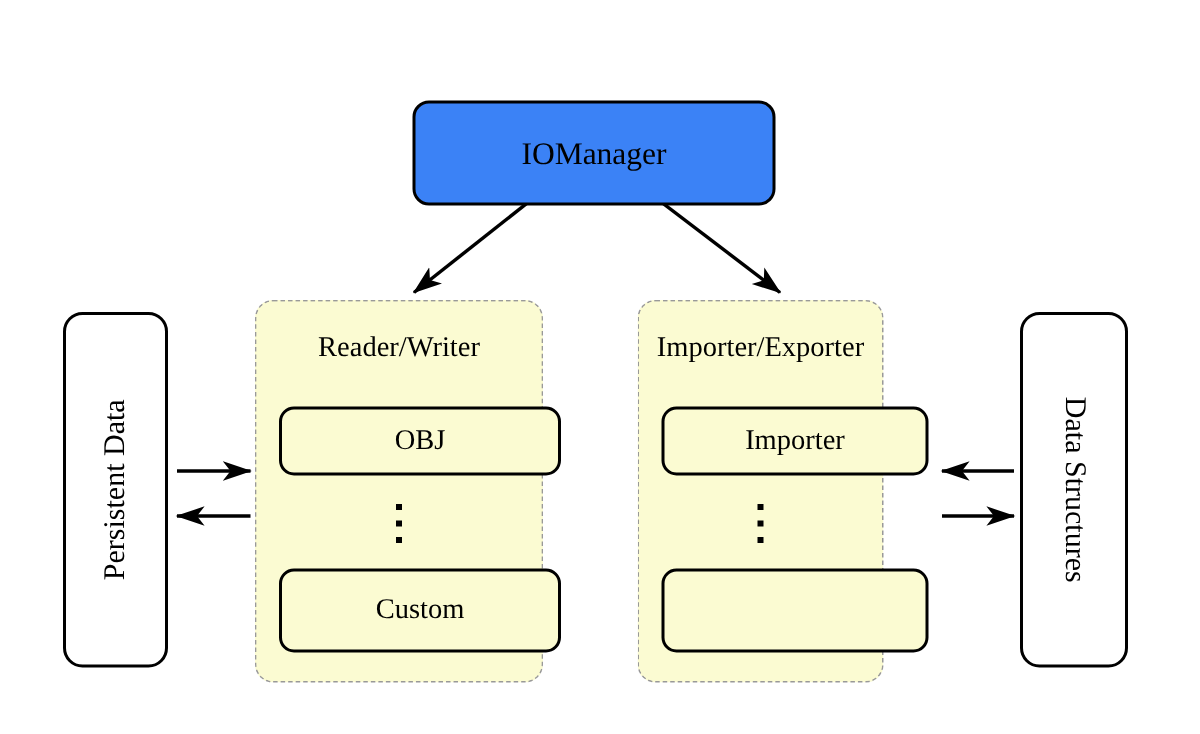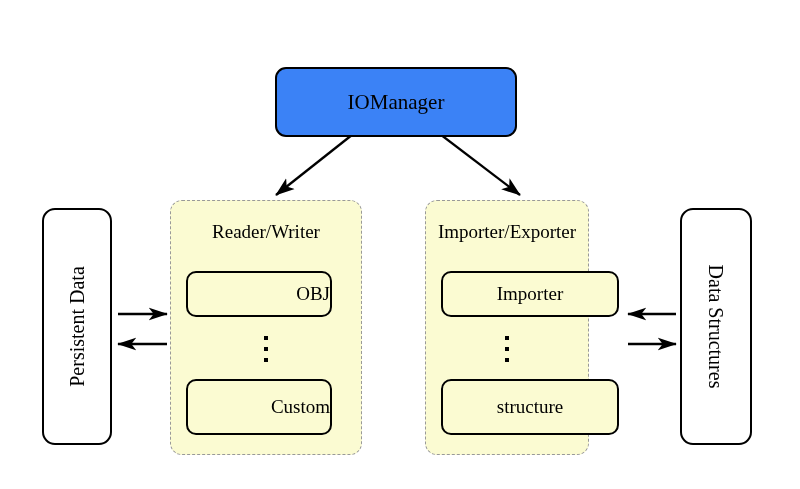--- a/index.html
+++ b/index.html
@@ -103,21 +103,21 @@
     background: #fbfbd2;
     border: 2.4px solid #000000;
     border-radius: 10px;
     display: flex;
     align-items: center;
     justify-content: center;
     text-align: center;
     font-size: 19px;
     line-height: 1.2;
   }
-  #panel-reader-writer .inner-node { left: 15px; width: 146px; justify-content: flex-end; }
+  #panel-reader-writer .inner-node { left: 15px; width: 188px; }
   #panel-importer-exporter .inner-node { left: 15px; width: 178px; }
   .inner-top { top: 70px; height: 46px; }
   .inner-bottom { top: 178px; height: 56px; }
 
   .vdots {
     position: absolute;
     top: 128px;
     left: 0;
     width: 100%;
     text-align: center;
@@ -220,18 +220,17 @@
     </div>
 
     <div class="vdots">
       <span></span>
         <span></span>
         <span></span>
     </div>
 
     <div class="inner-node inner-bottom">
       <div>
-        <div>structure</div>
       </div>
     </div>
   </div>
 
 </div>
 
 </body></html>

